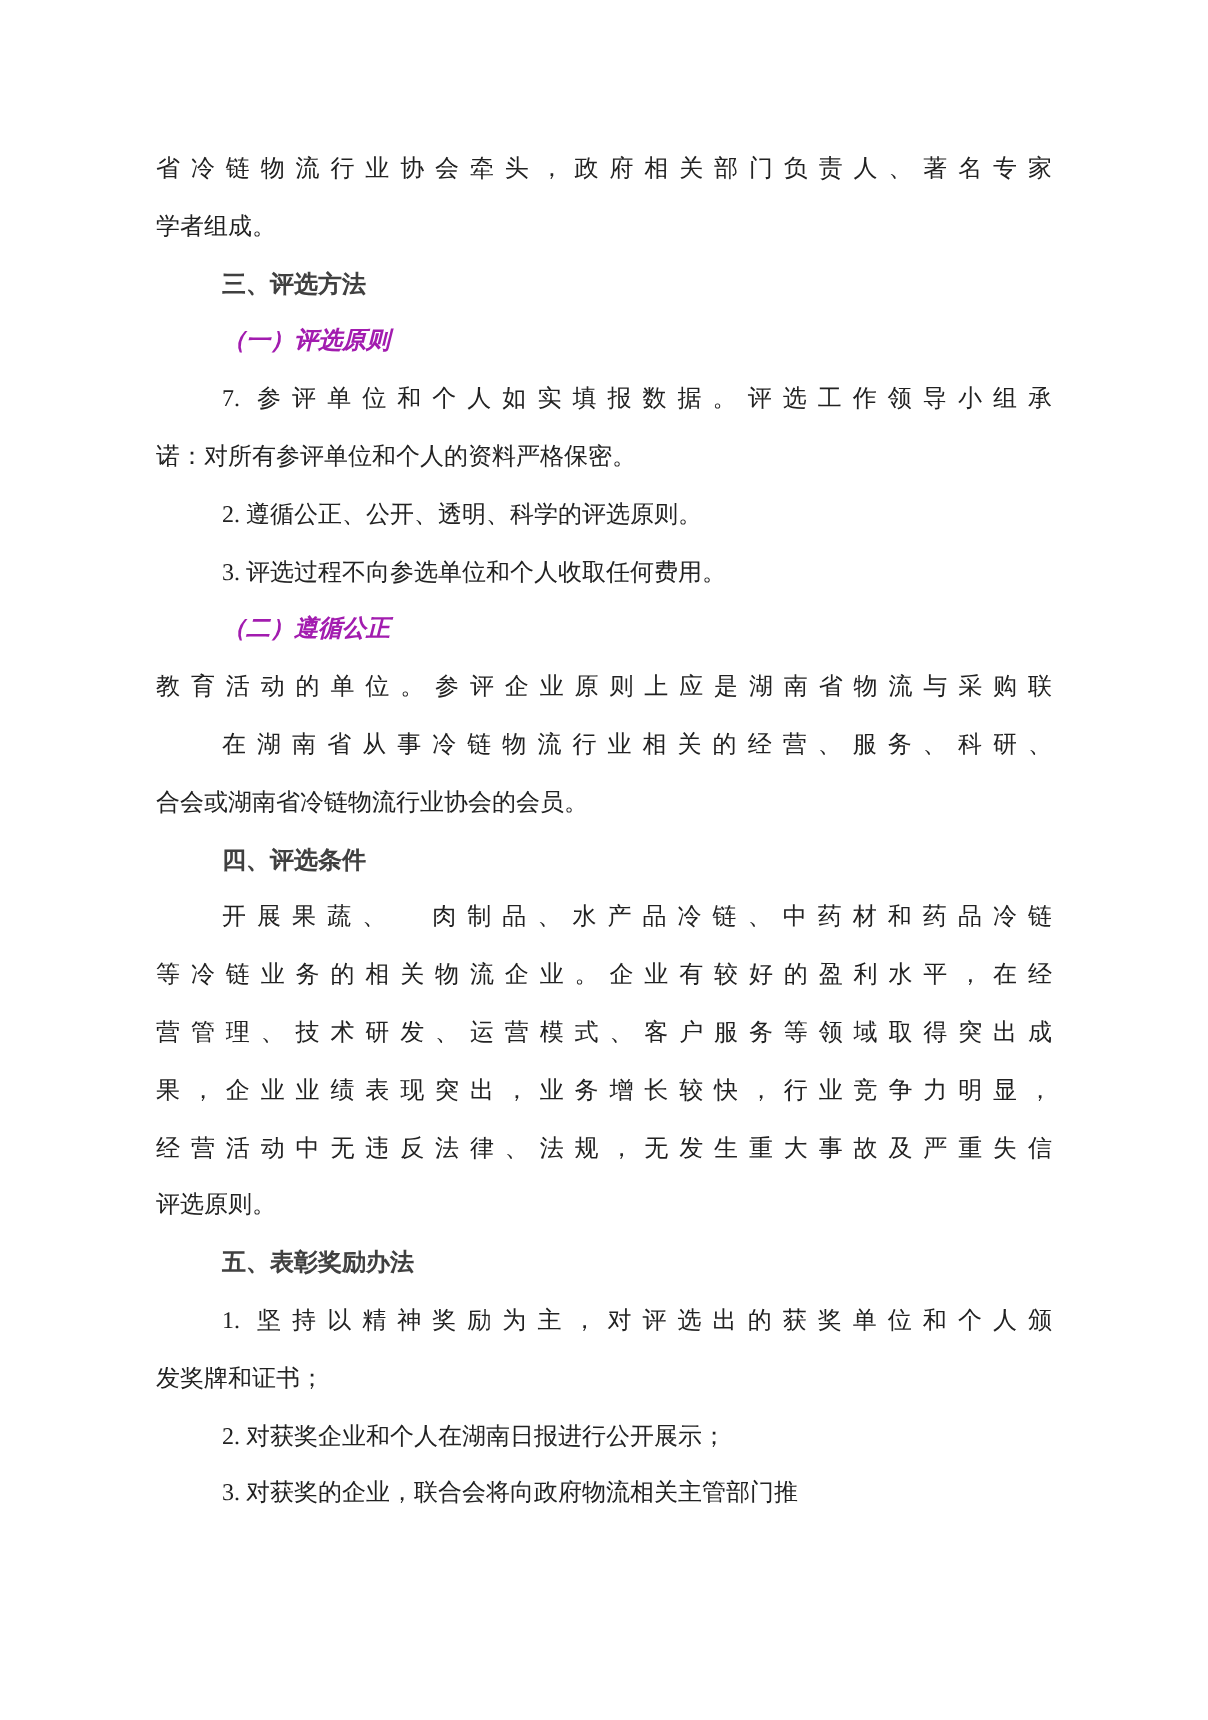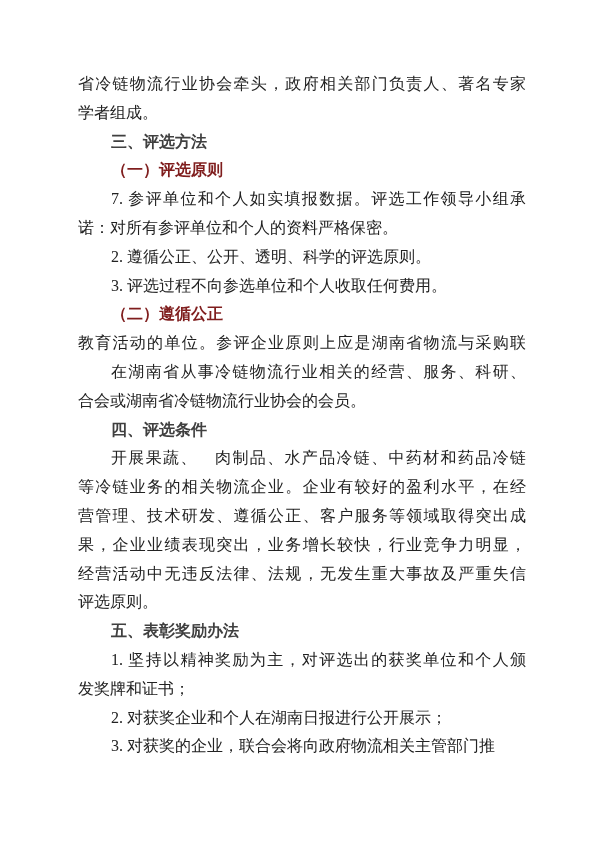--- a/index.html
+++ b/index.html
@@ -17,21 +17,21 @@
     overflow: hidden;
   }
   .doc-body {
     position: absolute;
     left: 78px;
     top: 70px;
     width: 448px;
   }
   .para { margin: 0; }
   .line {
-    font-size: 16px;
+    font-size: 12px;
     line-height: 28.8px;
     height: 28.8px;
     white-space: normal;
     text-align: left;
     overflow: hidden;
   }
   
   .line.stretch {
     text-align: justify;
     text-align-last: justify;
@@ -40,21 +40,22 @@
   .line.indent { text-indent: 33px; }
   
   .heading1 .line {
     font-family: "Liberation Sans", "DejaVu Sans", sans-serif;
     font-weight: 700;
     color: #404040;
   }
   
   .heading2 .line {
     font-weight: 700;
-    color: #7f1d1d;
+    color: #a21caf;
+    font-style: italic;
   }
 </style>
 </head>
 <body>
 
 <div class="page">
   <div class="doc-body">
       <div class="para body-continuation">
         <div class="line stretch">省冷链物流行业协会牵头，政府相关部门负责人、著名专家</div>
         <div class="line">学者组成。</div>
@@ -82,21 +83,21 @@
         <div class="line stretch">教育活动的单位。参评企业原则上应是湖南省物流与采购联</div>
         <div class="line stretch indent">在湖南省从事冷链物流行业相关的经营、服务、科研、</div>
         <div class="line">合会或湖南省冷链物流行业协会的会员。</div>
       </div>
       <div class="para heading1">
         <div class="line indent">四、评选条件</div>
       </div>
       <div class="para body">
         <div class="line stretch indent">开展果蔬、　肉制品、水产品冷链、中药材和药品冷链</div>
         <div class="line stretch">等冷链业务的相关物流企业。企业有较好的盈利水平，在经</div>
-        <div class="line stretch">营管理、技术研发、遵循公正、客户服务等领域取得突出成</div>
+        <div class="line stretch">营管理、技术研发、运营模式、客户服务等领域取得突出成</div>
         <div class="line stretch">果，企业业绩表现突出，业务增长较快，行业竞争力明显，</div>
         <div class="line stretch">经营活动中无违反法律、法规，无发生重大事故及严重失信</div>
         <div class="line">评选原则。</div>
       </div>
       <div class="para heading1">
         <div class="line indent">五、表彰奖励办法</div>
       </div>
       <div class="para body">
         <div class="line stretch indent">1. 坚持以精神奖励为主，对评选出的获奖单位和个人颁</div>
         <div class="line">发奖牌和证书；</div>

